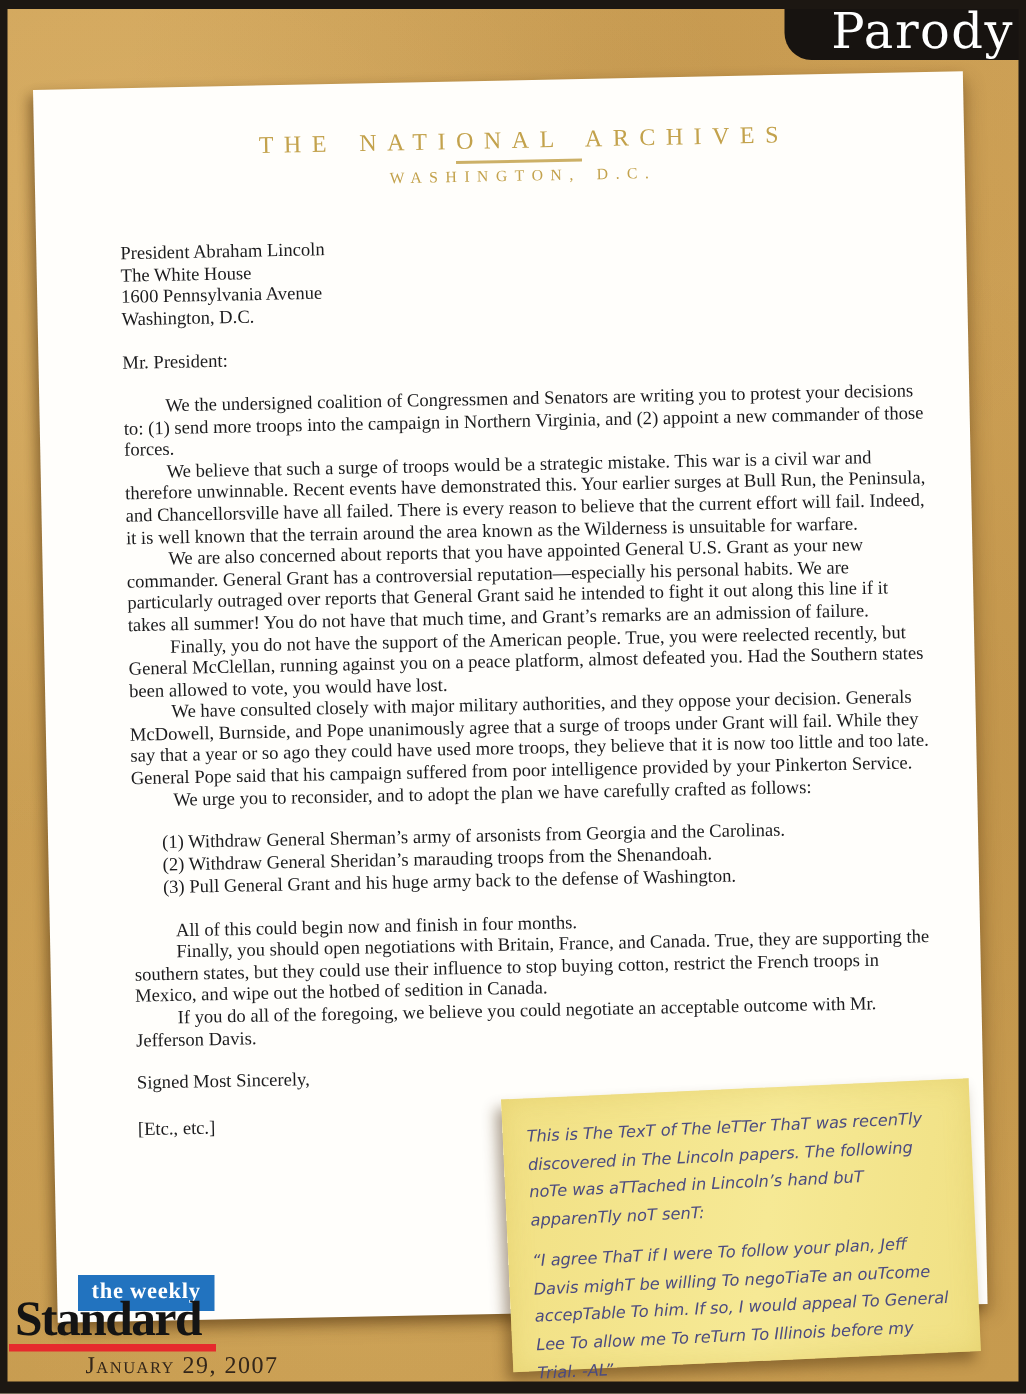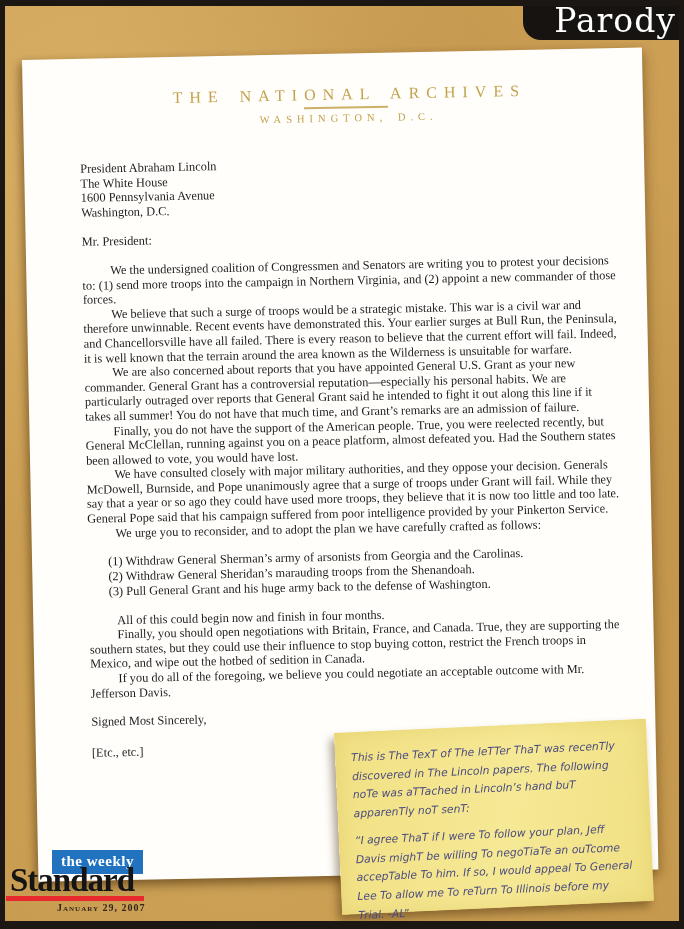--- a/index.html
+++ b/index.html
@@ -84,21 +84,21 @@
     background:var(--brand_blue,#2273bf);color:#fff;
     font-weight:bold;font-size:15px;line-height:1;padding:4px 9px 5px;letter-spacing:.5px;
   }
   .brand-standard{
     position:absolute;left:10px;top:864px;
     font-weight:bold;font-size:33px;line-height:1;letter-spacing:-1px;color:#141414;
   }
   .brand-rule{position:absolute;left:6px;top:896px;width:138px;height:5px;background:var(--brand_red,#e62a2d);}
   .brand-date{
     position:absolute;left:57px;top:902px;
-    font-weight:bold;font-size:10px;font-variant:small-caps;letter-spacing:1px;
+    font-weight:normal;font-size:16px;font-variant:small-caps;letter-spacing:1px;
     color:var(--date_brown,#33261a);
   }
 </style>
 </head>
 <body>
 
 <div class="canvas"></div>
 
 <div class="paper">
   <div class="letterhead">

